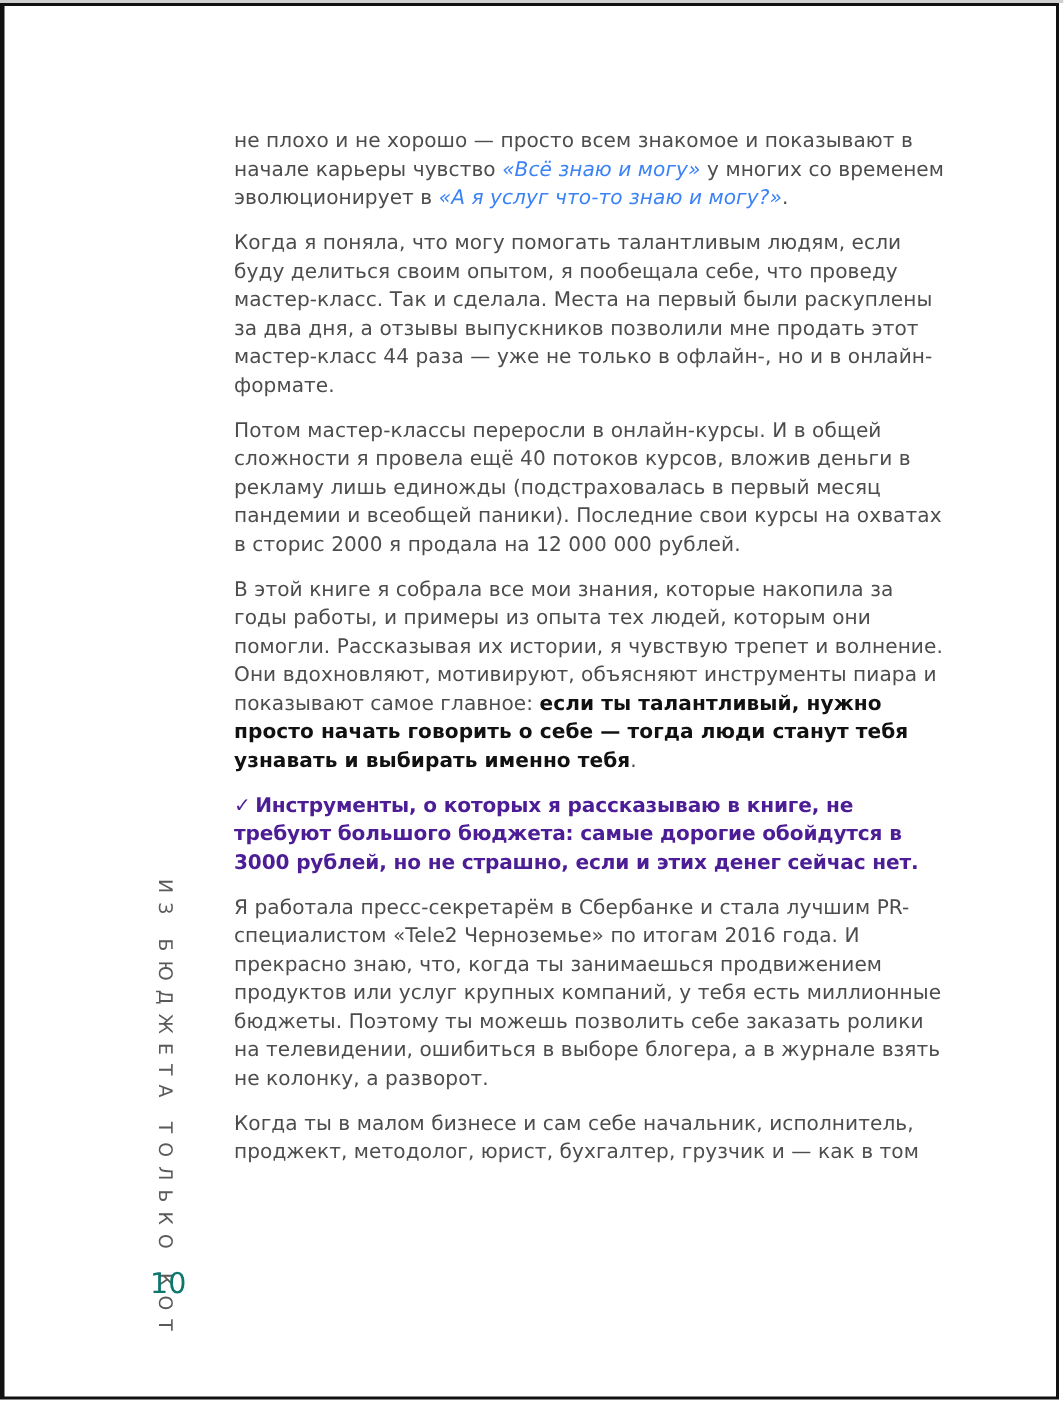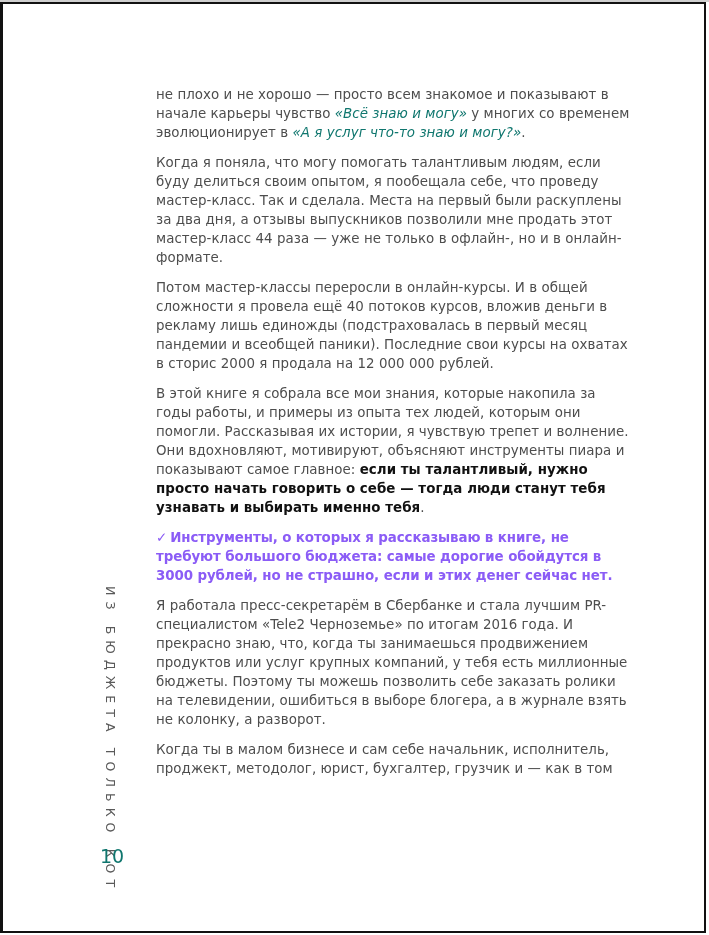--- a/index.html
+++ b/index.html
@@ -39,29 +39,29 @@
       color: #4d4d4d;
       font-size: 13.4px;
       line-height: 19px;
       letter-spacing: 0.05px;
     }
     .content p {
       margin: 0 0 11px 0;
     }
     .content em {
       font-style: italic;
-      color: #0f766e;
+      color: #3b82f6;
     }
     .content strong {
       font-weight: bold;
       color: #111111;
     }
     .callout {
       font-weight: bold;
-      color: #8b5cf6;
+      color: #4c1d95;
       letter-spacing: -0.1px;
     }
     .check {
       display: inline-block;
       margin-right: 3px;
     }
     .running-title {
       position: absolute;
       left: 111px;
       top: 586px;

